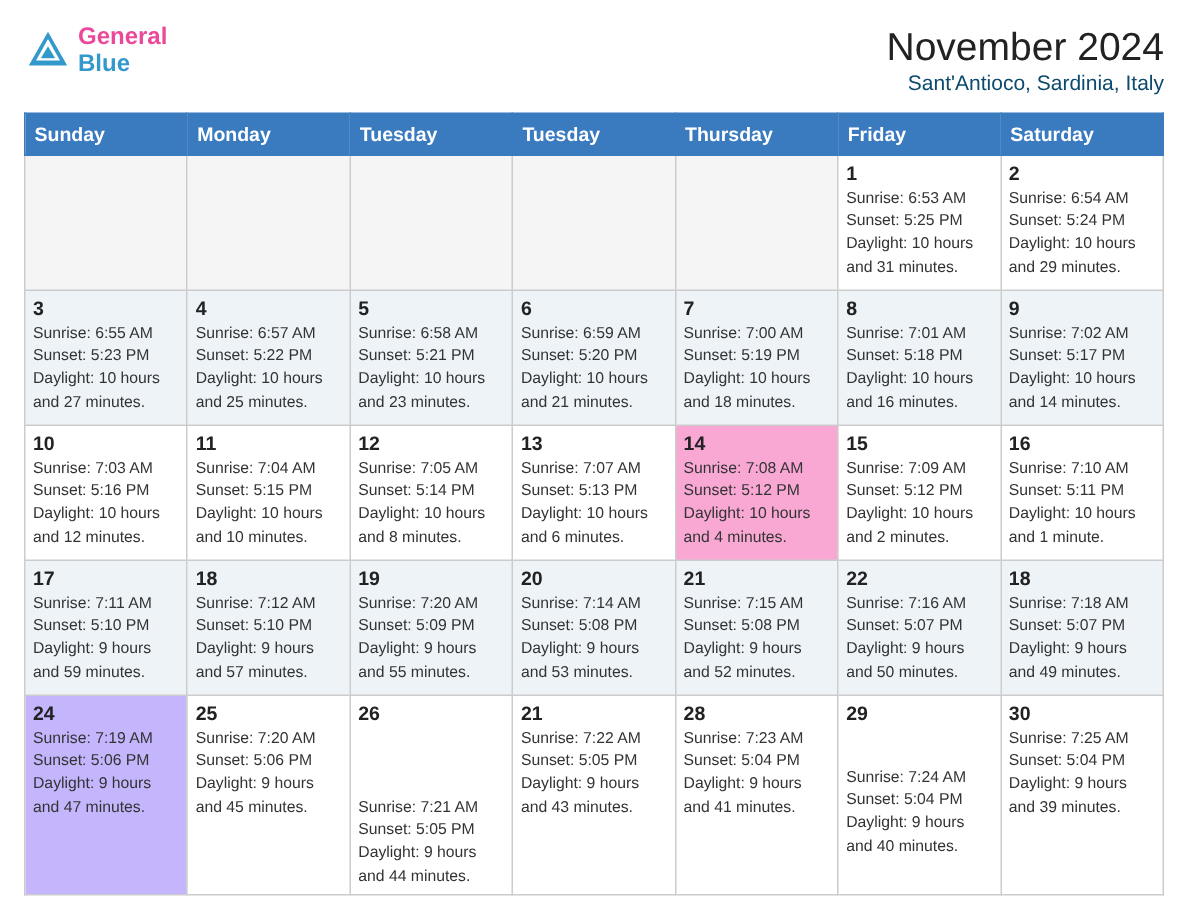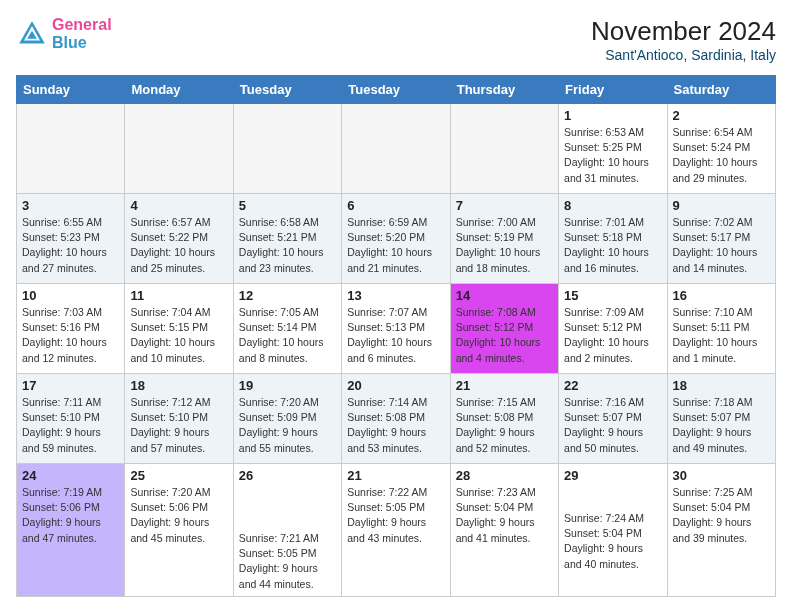--- a/index.html
+++ b/index.html
@@ -197,21 +197,21 @@
           <div class="day-info" style="white-space: pre-line;">Sunrise: 7:05 AM
 Sunset: 5:14 PM
 Daylight: 10 hours and 8 minutes.</div>
         </td>
         <td class="filled" style="background: rgb(255, 255, 255);">
           <span class="day-num">13</span>
           <div class="day-info" style="white-space: pre-line;">Sunrise: 7:07 AM
 Sunset: 5:13 PM
 Daylight: 10 hours and 6 minutes.</div>
         </td>
-        <td class="filled" style="background: #d946ef;">
+        <td class="filled" style="background: #f9a8d4;">
           <span class="day-num">14</span>
           <div class="day-info" style="white-space: pre-line;">Sunrise: 7:08 AM
 Sunset: 5:12 PM
 Daylight: 10 hours and 4 minutes.</div>
         </td>
         <td class="filled" style="background: rgb(255, 255, 255);">
           <span class="day-num">15</span>
           <div class="day-info" style="white-space: pre-line;">Sunrise: 7:09 AM
 Sunset: 5:12 PM
 Daylight: 10 hours and 2 minutes.</div>

